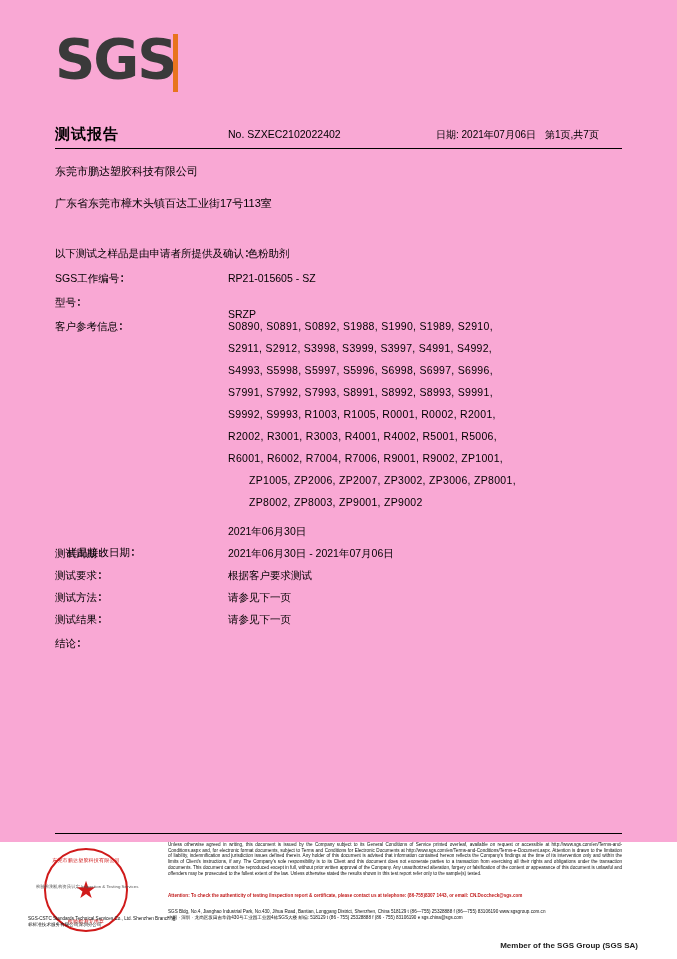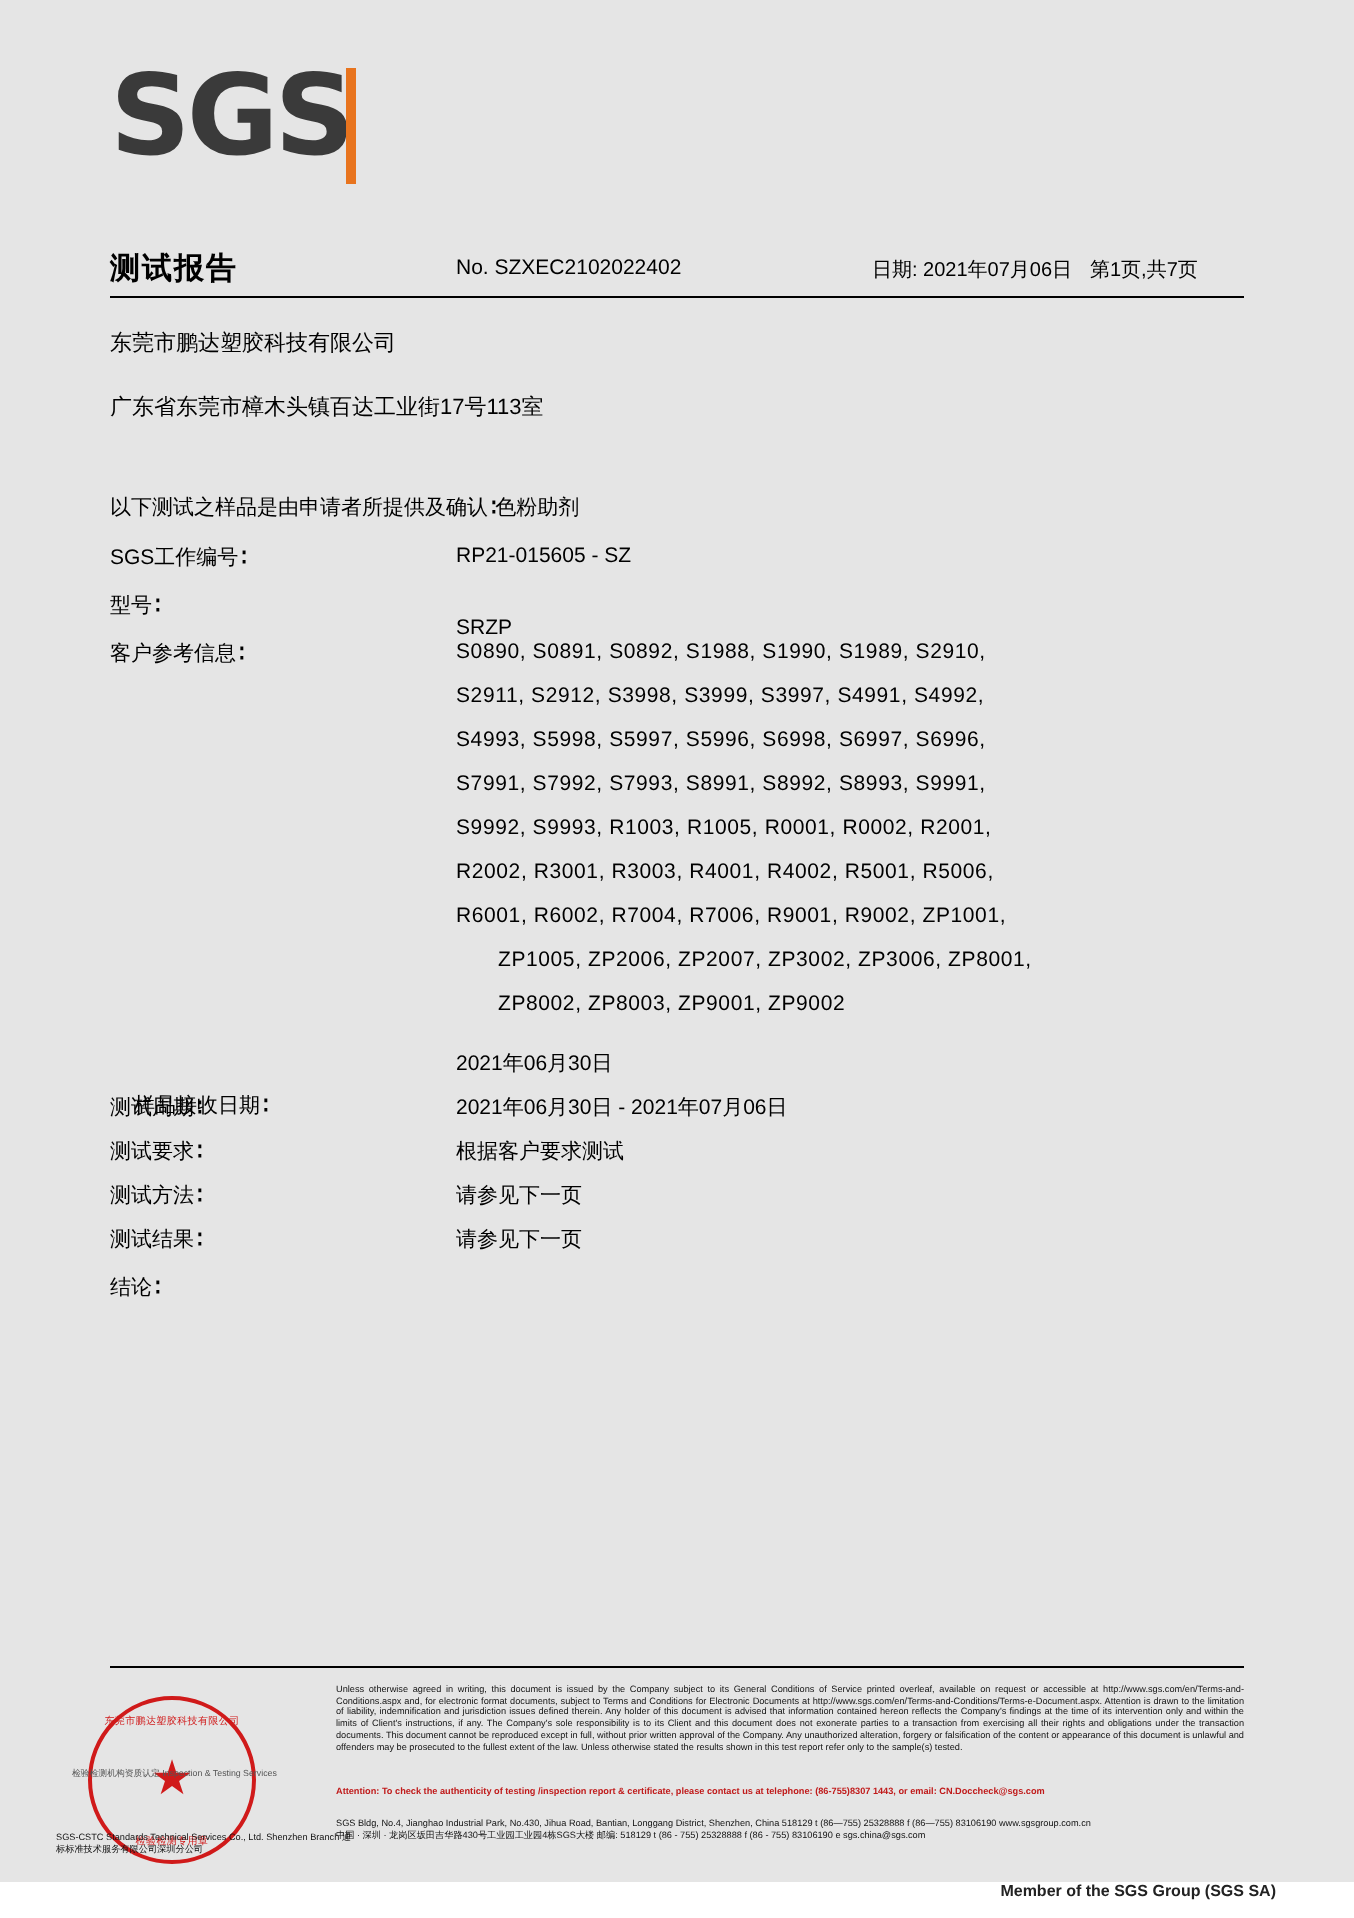--- a/index.html
+++ b/index.html
@@ -11,22 +11,22 @@
     width: 677px;
     height: 959px;
     position: relative;
     font-family: "Liberation Sans", sans-serif;
     color: #000;
     overflow: hidden;
   }
   .page {
     position: absolute;
     left: 0; top: 0;
-    width: 677px; height: 941px;
-    background: #e5e5e5;
+    width: 677px; height: 842px;
+    background: #f9a8d4;
     padding-left: 38px;
   }
 
   
   .logo-wrap {
     position: absolute;
     left: 55px; top: 30px;
     width: 150px; height: 62px;
   }
   .logo-text {

